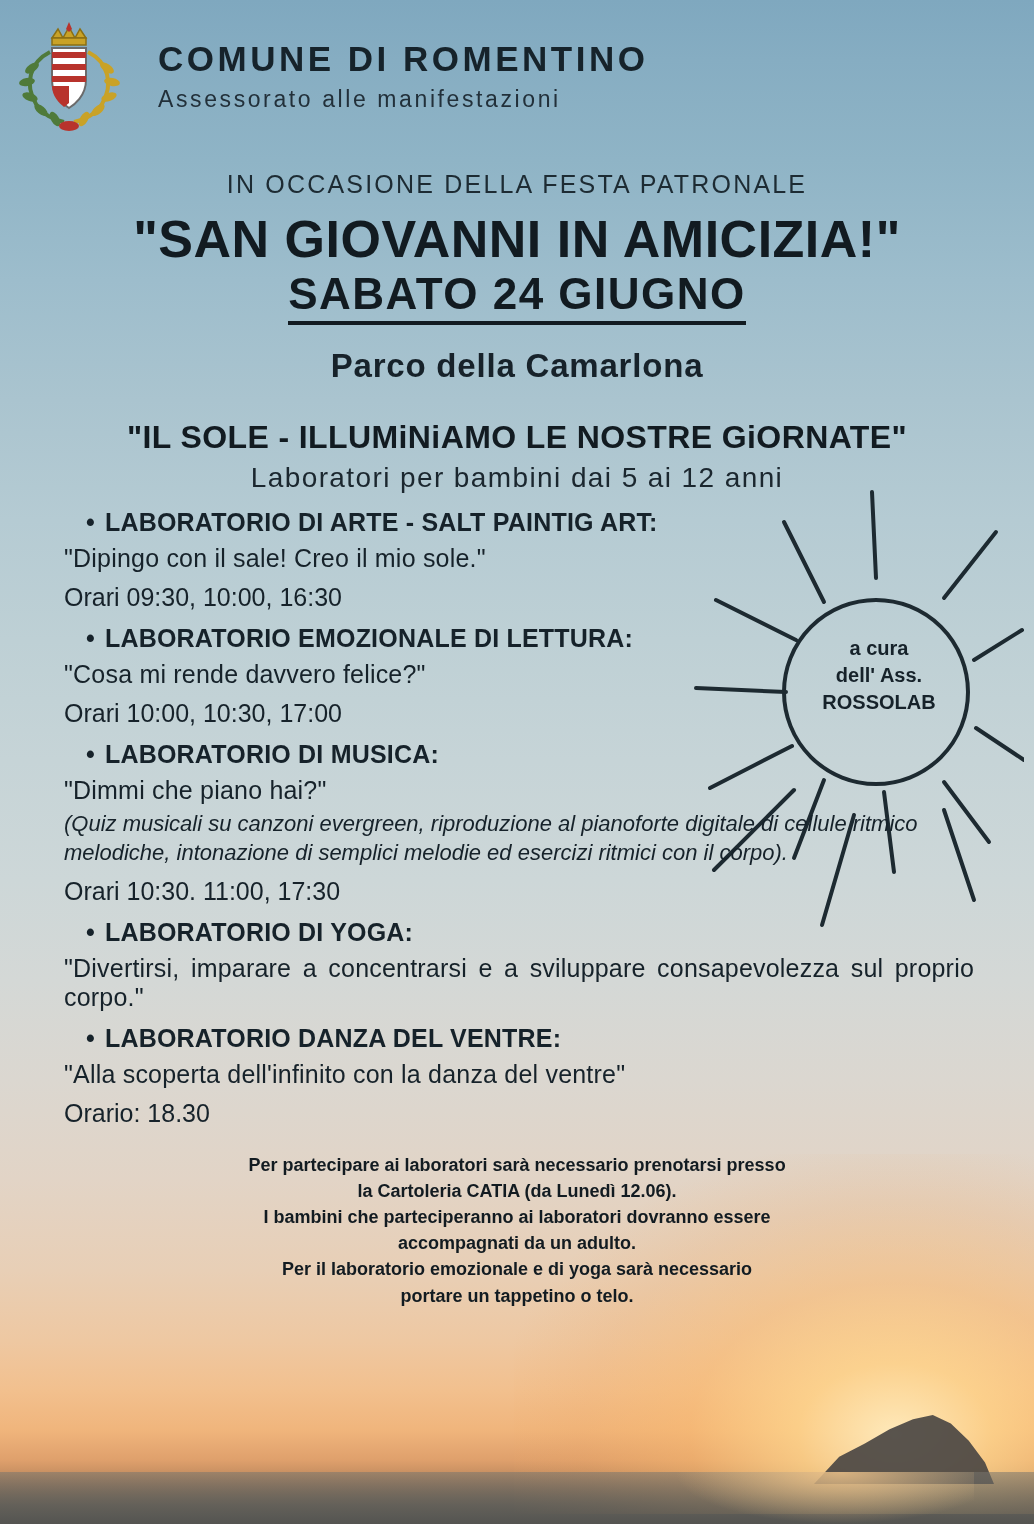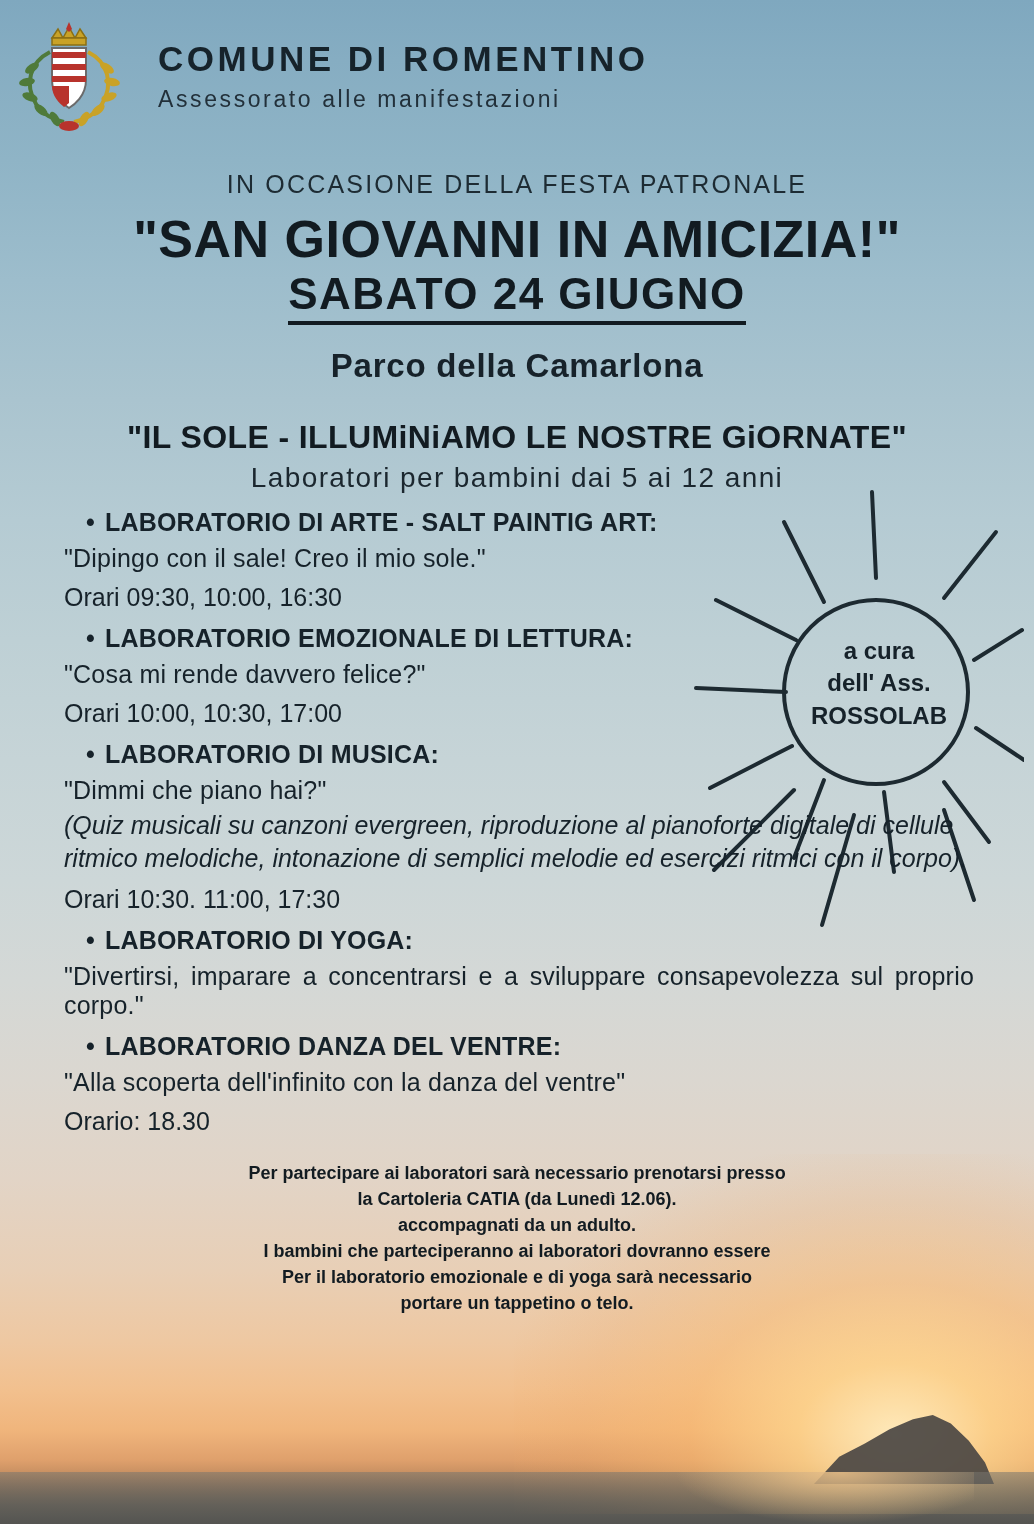--- a/index.html
+++ b/index.html
@@ -206,38 +206,38 @@
   .lab-quote {
     font-size: 25px;
     margin-top: 7px;
     letter-spacing: 0.2px;
   }
   .lab-quote.justify {
     text-align: justify;
     text-align-last: left;
   }
   .lab-note {
-    font-size: 25px;
+    font-size: 22px;
     font-style: italic;
     margin-top: 4px;
     line-height: 1.32;
   }
   .lab-hours {
     font-size: 25px;
     margin-top: 10px;
   }
 
   
   .a-cura {
     position: absolute;
     right: 60px;
     top: 635px;
     width: 190px;
     text-align: center;
-    font-size: 24px;
+    font-size: 20px;
     font-weight: bold;
     line-height: 1.35;
     color: #16222a;
     z-index: 4;
   }
 
   
   .footer {
     position: relative;
     margin-top: 24px;
@@ -361,19 +361,19 @@
       <div class="lab-title"><span class="bullet">•</span><span>LABORATORIO DANZA DEL VENTRE:</span></div>
       <div class="lab-quote">"Alla scoperta dell'infinito con la danza del ventre"</div>
       <div class="lab-hours">Orario: 18.30</div>
     </div>
 
   </div>
 
   <div class="footer">
     <p>Per partecipare ai laboratori sarà necessario prenotarsi presso</p>
     <p>la Cartoleria CATIA (da Lunedì 12.06).</p>
+    <p>I bambini che parteciperanno ai laboratori dovranno essere</p>
     <p>accompagnati da un adulto.</p>
-    <p>I bambini che parteciperanno ai laboratori dovranno essere</p>
     <p>Per il laboratorio emozionale e di yoga sarà necessario</p>
     <p>portare un tappetino o telo.</p>
   </div>
 
 </div>
 
 </body></html>

